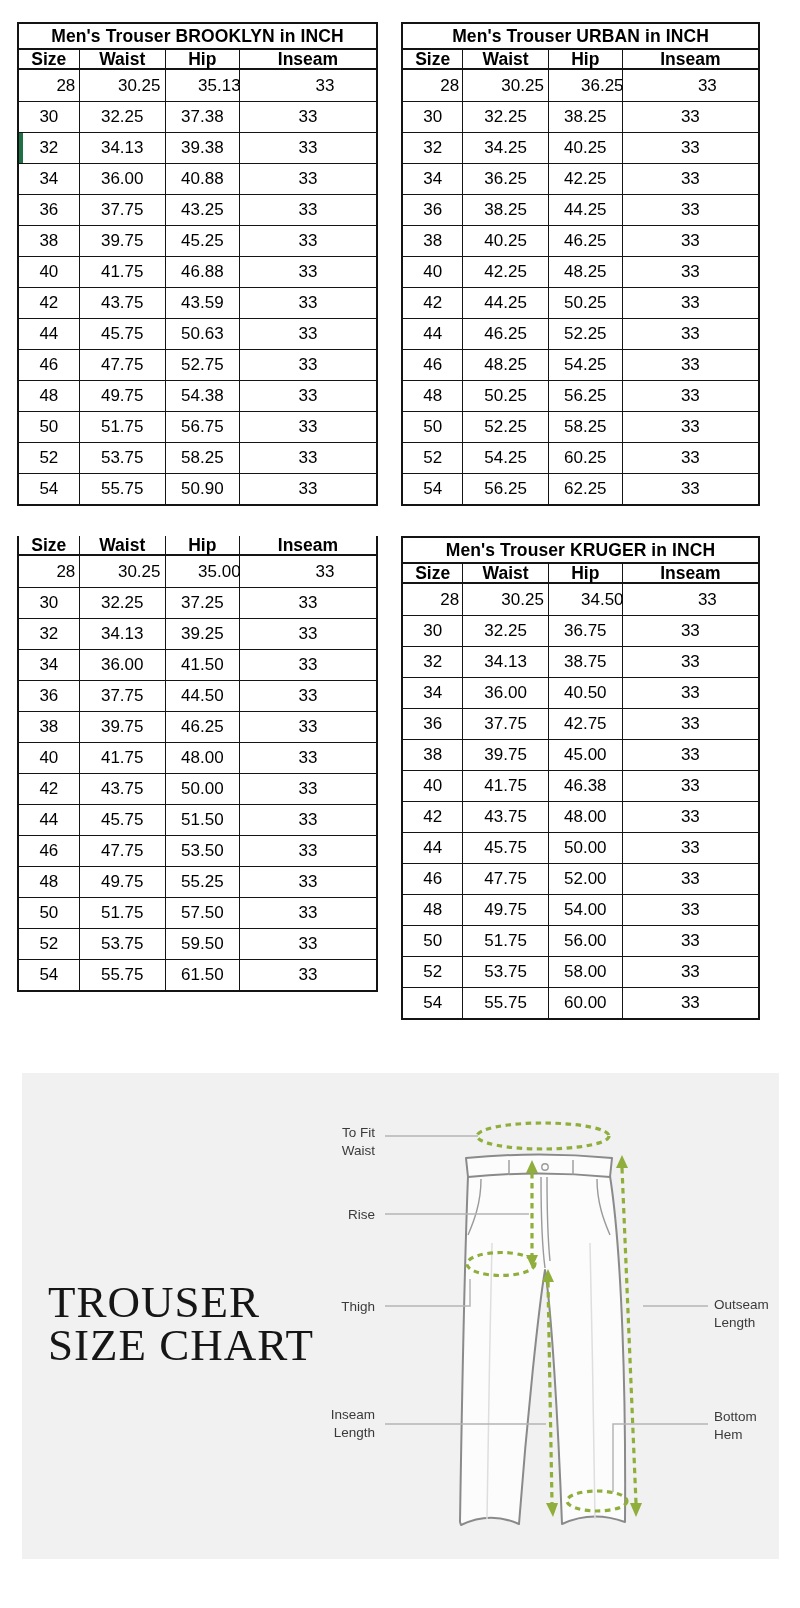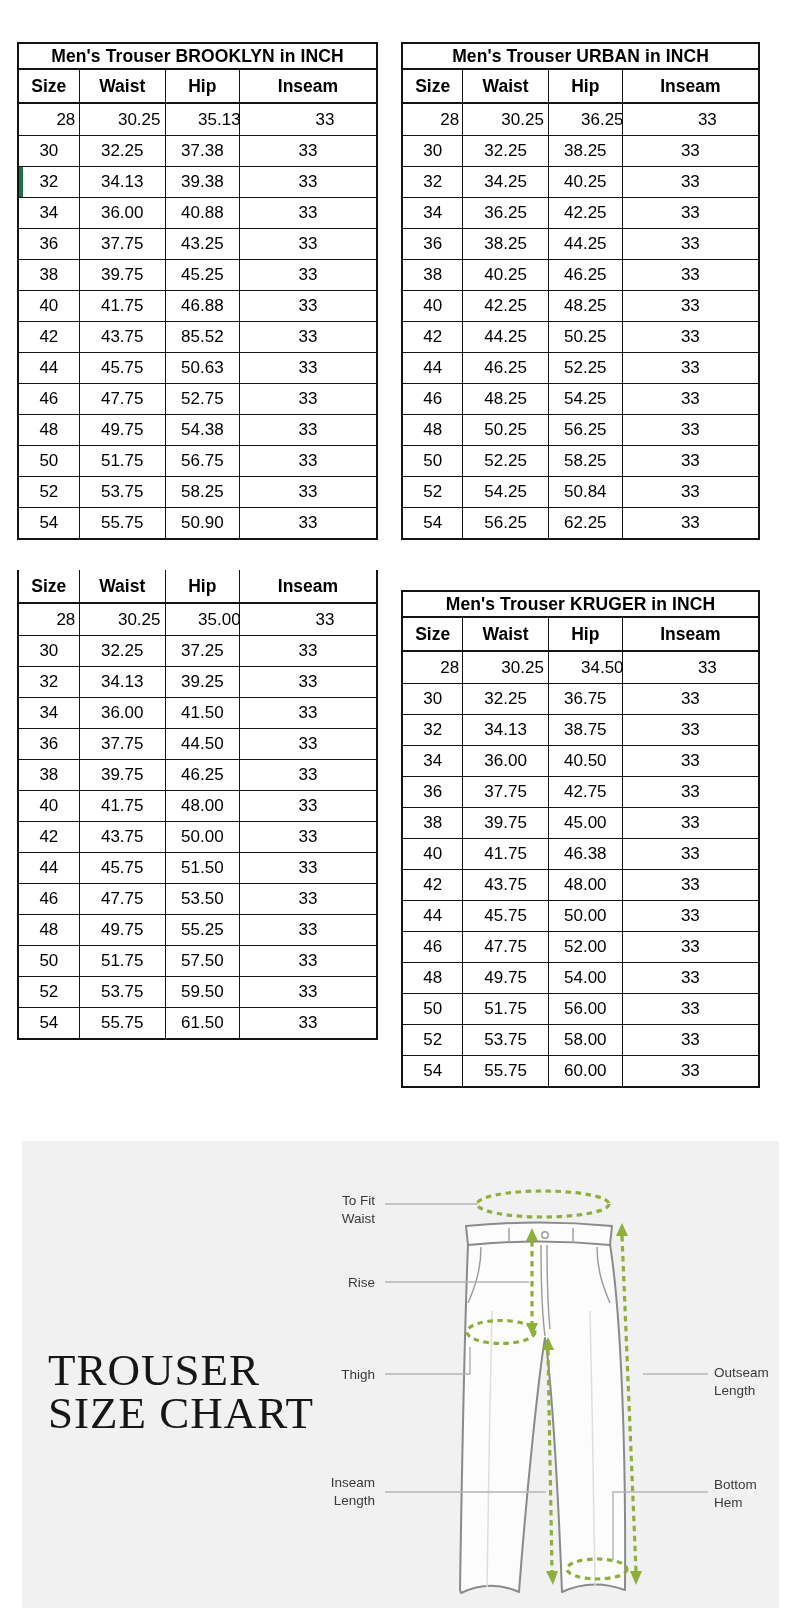--- a/index.html
+++ b/index.html
@@ -22,34 +22,34 @@
     margin:22px 0 0 17px;
     display:grid;
     grid-template-columns:361px 359px;
     column-gap:23px;
     row-gap:30px;
   }
   .size-table{width:100%;}
   .tbl-title{
     height:28px;border:2.5px solid var(--table-border);
     display:flex;align-items:center;justify-content:center;
-    font-weight:bold;font-size:17.5px;letter-spacing:0.1px;margin-top:20px;
+    font-weight:bold;font-size:17.5px;letter-spacing:0.1px;
   }
   .tbl-grid{
     border:2.5px solid var(--table-border);border-top:none;
     display:grid;grid-template-columns:17% 24.1% 20.8% 38.1%;
   }
   .tr{display:contents;}
   .cell{
     display:flex;align-items:center;justify-content:center;
     border-right:1.5px solid var(--table-border);
     font-size:17px;
   }
   .cell:nth-child(4){border-right:none;}
-  .th{height:34px;font-weight:bold;border-bottom:2.5px solid var(--table-border);font-size:17.5px;}
+  .th{height:20px;font-weight:bold;border-bottom:2.5px solid var(--table-border);font-size:17.5px;}
   .td{height:31px;}
   .tr + .tr .td{border-top:1.5px solid var(--table-border);}
   .thead + .tr .td{border-top:none;padding-left:34px;}
   .sel-mark{box-shadow:inset 4px 0 0 0 var(--selection-green);}
   
   .diagram-panel{
     position:relative;
     margin:53px 0 25px 22px;
     width:757px;height:486px;
     background:var(--panel-bg);
@@ -78,21 +78,21 @@
       <div class="tbl-title">Men's Trouser BROOKLYN in INCH</div>
       <div class="tbl-grid">
         <div class="tr thead"><div class="cell th">Size</div><div class="cell th">Waist</div><div class="cell th">Hip</div><div class="cell th">Inseam</div></div>
         <div class="tr"><div class="cell td">28</div><div class="cell td">30.25</div><div class="cell td">35.13</div><div class="cell td">33</div></div>
         <div class="tr"><div class="cell td">30</div><div class="cell td">32.25</div><div class="cell td">37.38</div><div class="cell td">33</div></div>
         <div class="tr"><div class="cell td sel-mark">32</div><div class="cell td">34.13</div><div class="cell td">39.38</div><div class="cell td">33</div></div>
         <div class="tr"><div class="cell td">34</div><div class="cell td">36.00</div><div class="cell td">40.88</div><div class="cell td">33</div></div>
         <div class="tr"><div class="cell td">36</div><div class="cell td">37.75</div><div class="cell td">43.25</div><div class="cell td">33</div></div>
         <div class="tr"><div class="cell td">38</div><div class="cell td">39.75</div><div class="cell td">45.25</div><div class="cell td">33</div></div>
         <div class="tr"><div class="cell td">40</div><div class="cell td">41.75</div><div class="cell td">46.88</div><div class="cell td">33</div></div>
-        <div class="tr"><div class="cell td">42</div><div class="cell td">43.75</div><div class="cell td">85.52</div><div class="cell td">33</div></div>
+        <div class="tr"><div class="cell td">42</div><div class="cell td">43.75</div><div class="cell td">43.59</div><div class="cell td">33</div></div>
         <div class="tr"><div class="cell td">44</div><div class="cell td">45.75</div><div class="cell td">50.63</div><div class="cell td">33</div></div>
         <div class="tr"><div class="cell td">46</div><div class="cell td">47.75</div><div class="cell td">52.75</div><div class="cell td">33</div></div>
         <div class="tr"><div class="cell td">48</div><div class="cell td">49.75</div><div class="cell td">54.38</div><div class="cell td">33</div></div>
         <div class="tr"><div class="cell td">50</div><div class="cell td">51.75</div><div class="cell td">56.75</div><div class="cell td">33</div></div>
         <div class="tr"><div class="cell td">52</div><div class="cell td">53.75</div><div class="cell td">58.25</div><div class="cell td">33</div></div>
         <div class="tr"><div class="cell td">54</div><div class="cell td">55.75</div><div class="cell td">50.90</div><div class="cell td">33</div></div>
       </div>
     </section>
   <section class="size-table">
       <div class="tbl-title">Men's Trouser URBAN in INCH</div>
@@ -103,21 +103,21 @@
         <div class="tr"><div class="cell td">32</div><div class="cell td">34.25</div><div class="cell td">40.25</div><div class="cell td">33</div></div>
         <div class="tr"><div class="cell td">34</div><div class="cell td">36.25</div><div class="cell td">42.25</div><div class="cell td">33</div></div>
         <div class="tr"><div class="cell td">36</div><div class="cell td">38.25</div><div class="cell td">44.25</div><div class="cell td">33</div></div>
         <div class="tr"><div class="cell td">38</div><div class="cell td">40.25</div><div class="cell td">46.25</div><div class="cell td">33</div></div>
         <div class="tr"><div class="cell td">40</div><div class="cell td">42.25</div><div class="cell td">48.25</div><div class="cell td">33</div></div>
         <div class="tr"><div class="cell td">42</div><div class="cell td">44.25</div><div class="cell td">50.25</div><div class="cell td">33</div></div>
         <div class="tr"><div class="cell td">44</div><div class="cell td">46.25</div><div class="cell td">52.25</div><div class="cell td">33</div></div>
         <div class="tr"><div class="cell td">46</div><div class="cell td">48.25</div><div class="cell td">54.25</div><div class="cell td">33</div></div>
         <div class="tr"><div class="cell td">48</div><div class="cell td">50.25</div><div class="cell td">56.25</div><div class="cell td">33</div></div>
         <div class="tr"><div class="cell td">50</div><div class="cell td">52.25</div><div class="cell td">58.25</div><div class="cell td">33</div></div>
-        <div class="tr"><div class="cell td">52</div><div class="cell td">54.25</div><div class="cell td">50.84</div><div class="cell td">33</div></div>
+        <div class="tr"><div class="cell td">52</div><div class="cell td">54.25</div><div class="cell td">60.25</div><div class="cell td">33</div></div>
         <div class="tr"><div class="cell td">54</div><div class="cell td">56.25</div><div class="cell td">62.25</div><div class="cell td">33</div></div>
       </div>
     </section>
   <section class="size-table">
       <div class="tbl-grid">
         <div class="tr thead"><div class="cell th">Size</div><div class="cell th">Waist</div><div class="cell th">Hip</div><div class="cell th">Inseam</div></div>
         <div class="tr"><div class="cell td">28</div><div class="cell td">30.25</div><div class="cell td">35.00</div><div class="cell td">33</div></div>
         <div class="tr"><div class="cell td">30</div><div class="cell td">32.25</div><div class="cell td">37.25</div><div class="cell td">33</div></div>
         <div class="tr"><div class="cell td">32</div><div class="cell td">34.13</div><div class="cell td">39.25</div><div class="cell td">33</div></div>
         <div class="tr"><div class="cell td">34</div><div class="cell td">36.00</div><div class="cell td">41.50</div><div class="cell td">33</div></div>

